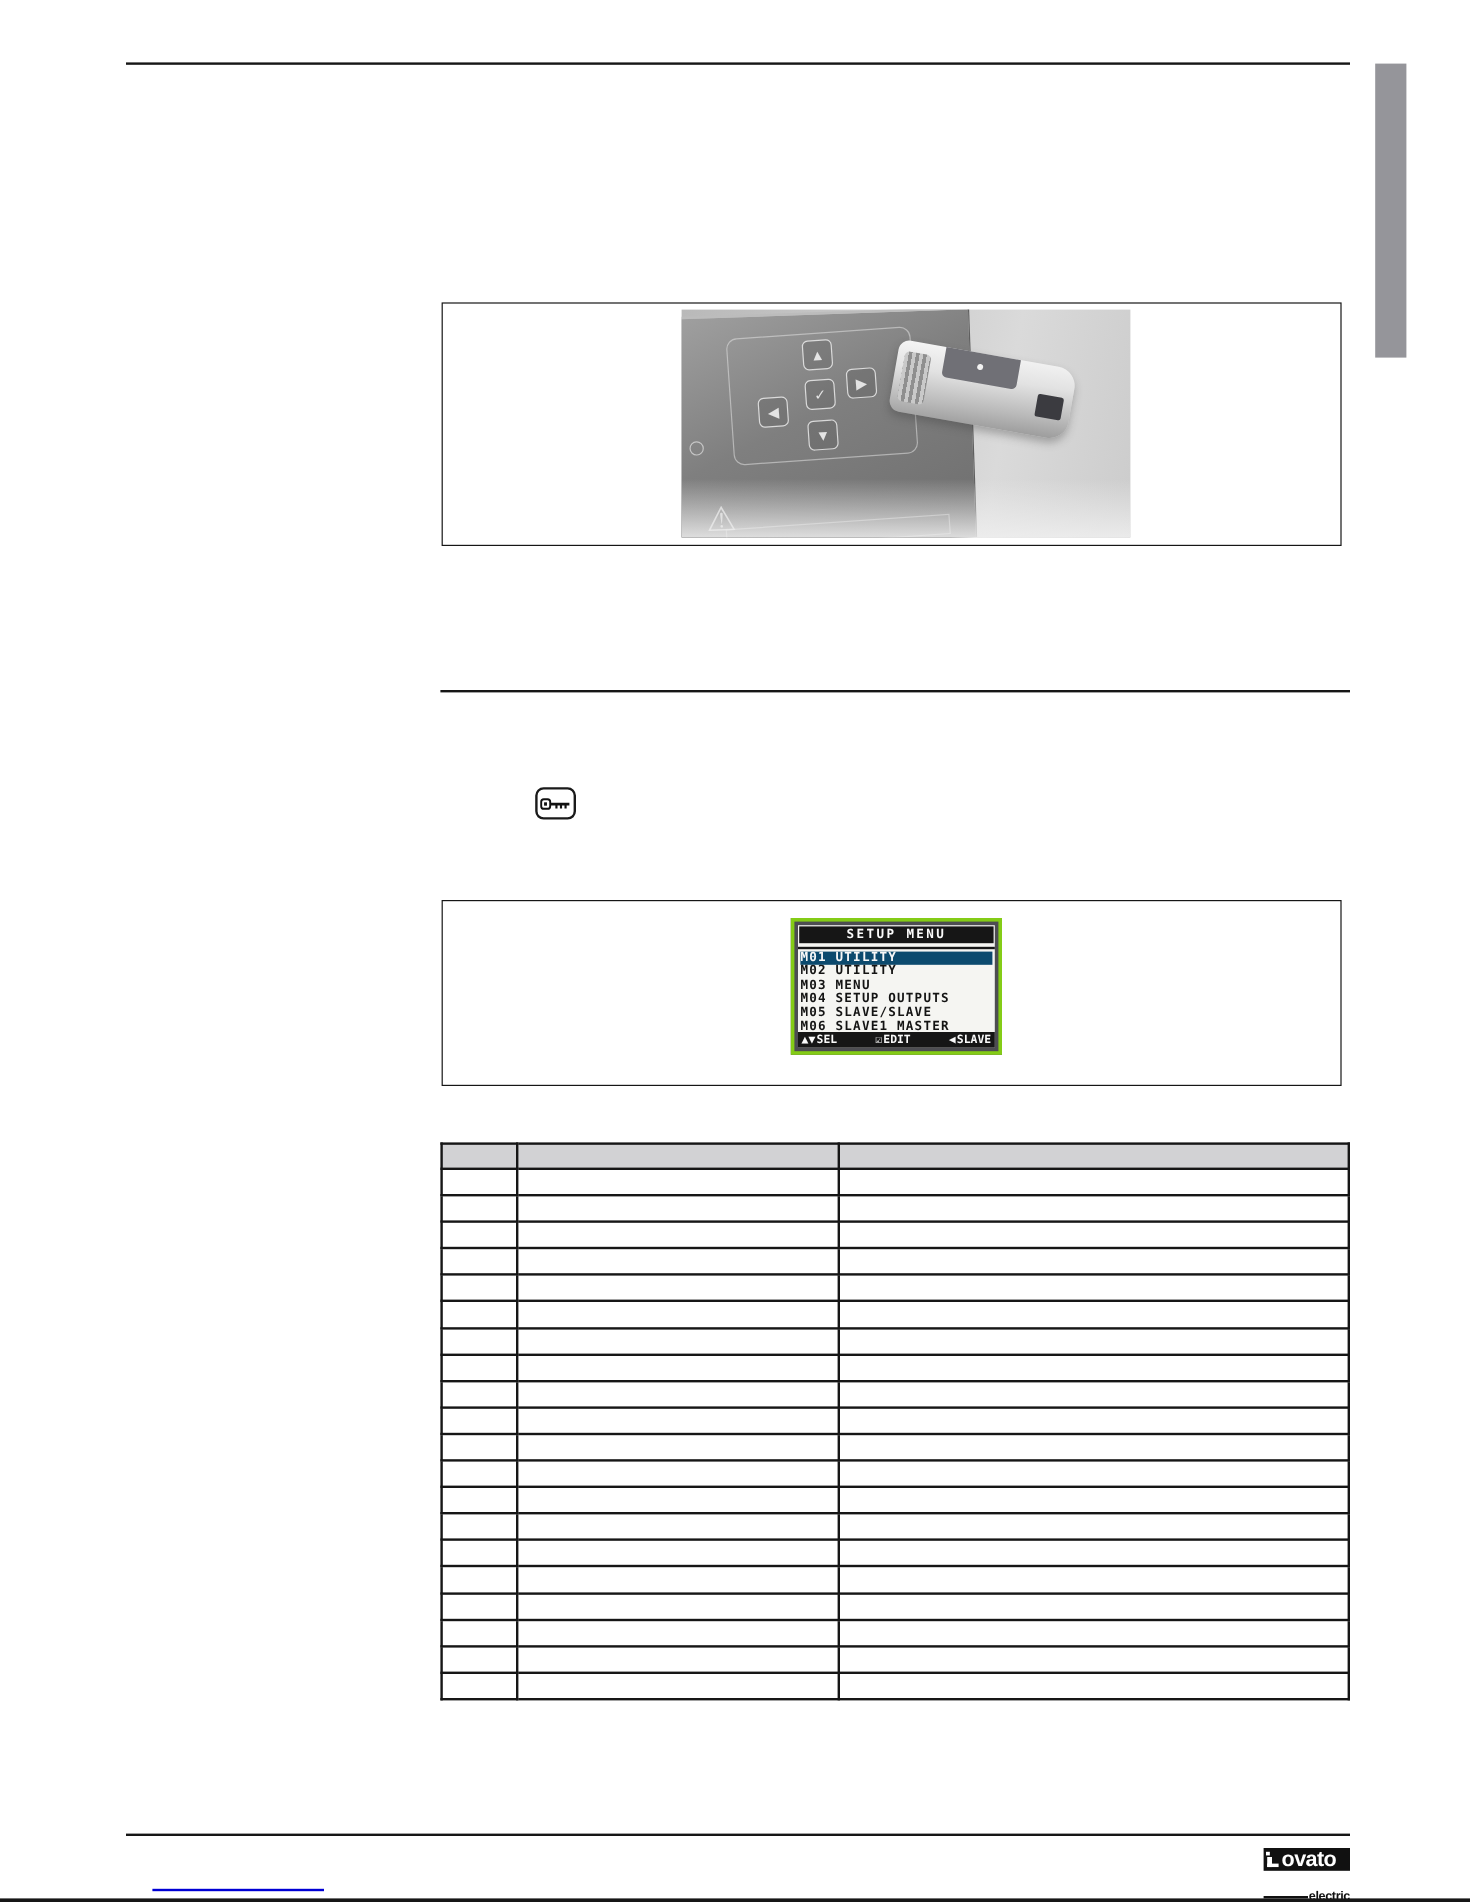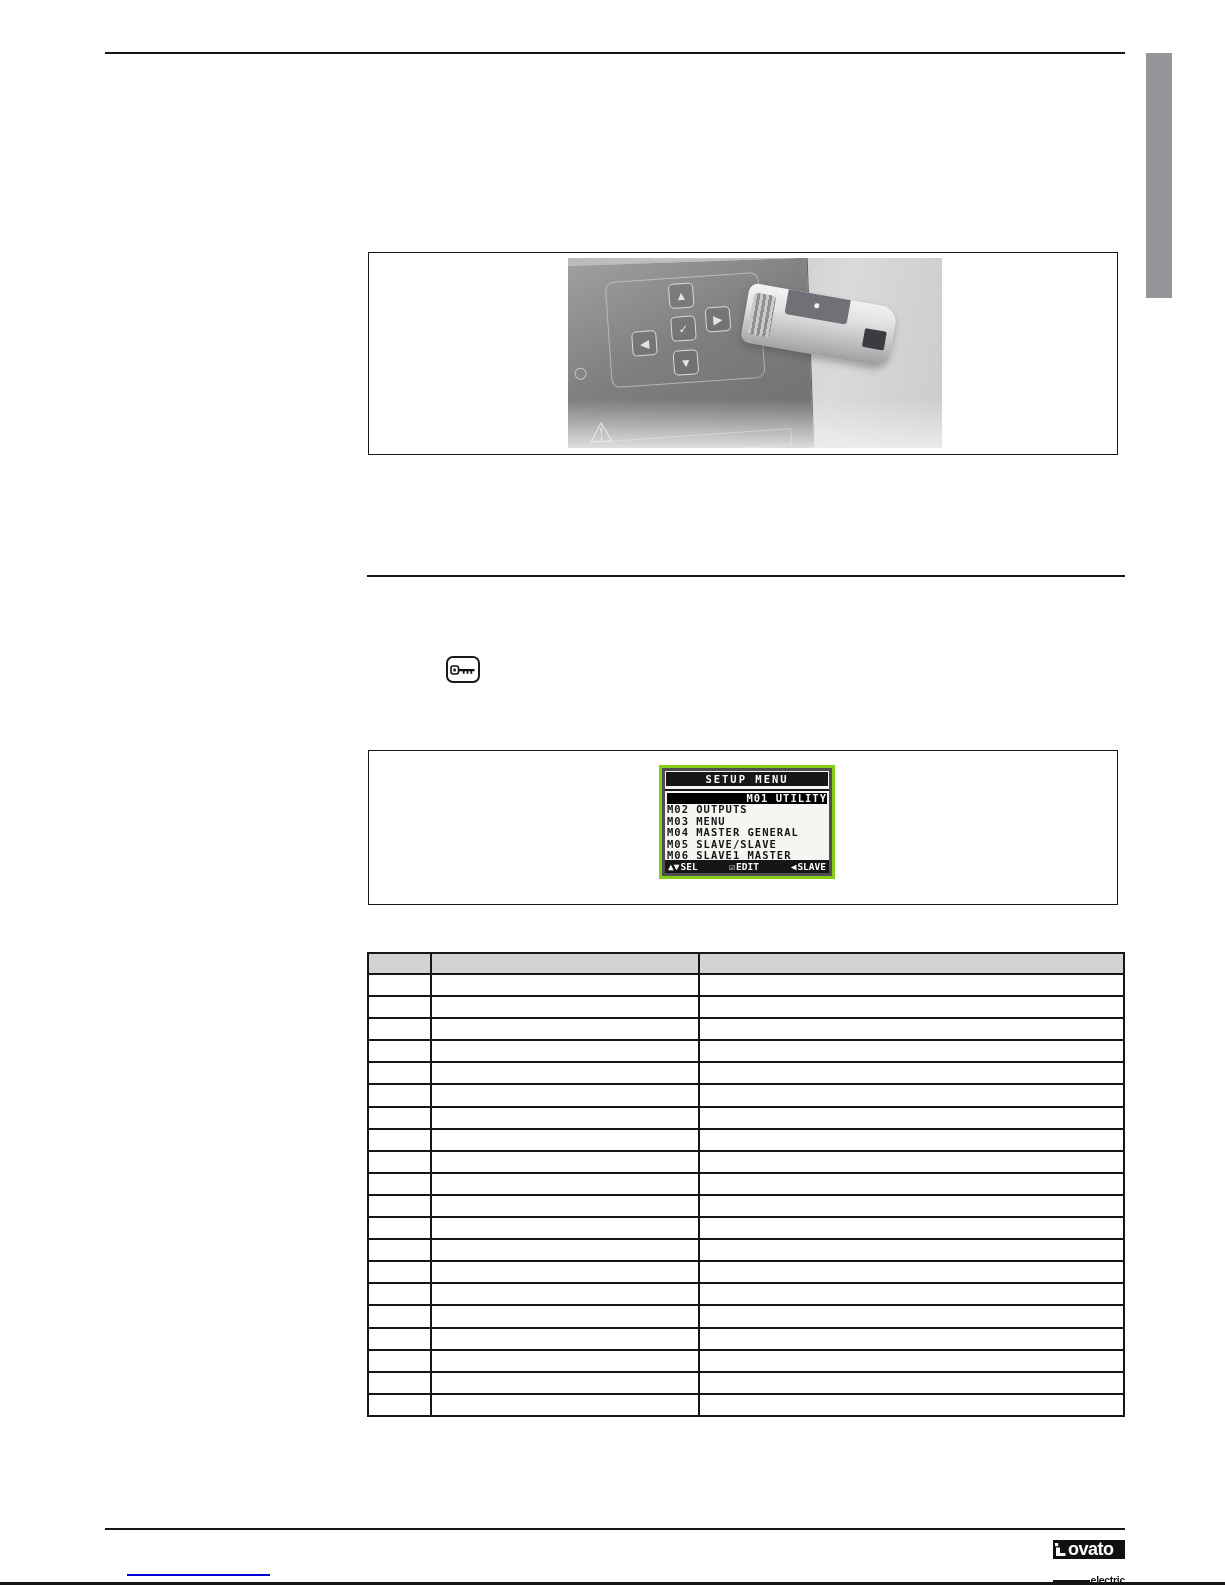--- a/index.html
+++ b/index.html
@@ -55,21 +55,21 @@
   
   .lcd{position:absolute;left:290px;top:14px;width:176px;height:114px;background:#4d4d52;
     border:3px solid #84cc16;padding:3px;box-sizing:border-box;
     font-family:"DejaVu Sans Mono","DejaVu Sans",monospace;font-weight:bold;}
   .lcd-screen{background:#f5f5f2;width:100%;height:100%;display:flex;flex-direction:column;box-sizing:border-box;}
   .lcd-title{background:#161616;color:#fafafa;margin:1px 1px 0 1px;height:14px;line-height:14px;
     text-align:center;font-size:10.5px;letter-spacing:2px;white-space:nowrap;}
   .lcd-sep{height:2px;background:#161616;margin:3px 0 1px 0;}
   .lcd-list{flex:1;padding:1px 2px 0 2px;font-size:10.5px;line-height:11.4px;letter-spacing:1px;
     color:#141414;white-space:nowrap;overflow:hidden;}
-  .lcd-item.selected{background:#000000;color:#f8f8f8;text-align:right;}
+  .lcd-item.selected{background:#0c4a6e;color:#f8f8f8;}
   .lcd-legend{background:#161616;color:#fafafa;height:13px;line-height:13px;display:flex;
     justify-content:space-between;font-size:9.5px;padding:0 3px;white-space:nowrap;}
   .lcd-legend .grp i{font-style:normal;margin-right:1px;}
 
   
   .key-icon{position:absolute;left:446px;top:656px;width:34px;height:27px;border:2px solid #1a1a1a;
     border-radius:7px;background:#fff;box-sizing:border-box;display:flex;align-items:center;justify-content:center;}
 
   
   table.ptable{position:absolute;left:367px;top:952px;width:756px;border-collapse:collapse;table-layout:fixed;}
@@ -125,23 +125,23 @@
   </svg>
 </div>
 
 <div class="fig-box fig-lcd">
   <div class="lcd">
     <div class="lcd-screen">
       <div class="lcd-title">SETUP MENU</div>
       <div class="lcd-sep"></div>
       <div class="lcd-list">
         <div class="lcd-item selected">M01 UTILITY</div>
-        <div class="lcd-item">M02 OUTPUTS</div>
+        <div class="lcd-item">M02 UTILITY</div>
         <div class="lcd-item">M03 MENU</div>
-        <div class="lcd-item">M04 MASTER GENERAL</div>
+        <div class="lcd-item">M04 SETUP OUTPUTS</div>
         <div class="lcd-item">M05 SLAVE/SLAVE</div>
         <div class="lcd-item">M06 SLAVE1 MASTER</div>
       </div>
       <div class="lcd-legend">
         <span class="grp"><i>▲▼</i><span>SEL</span></span>
         <span class="grp"><i>☑</i><span>EDIT</span></span>
         <span class="grp"><i>◀</i><span>SLAVE</span></span>
       </div>
     </div>
   </div>

